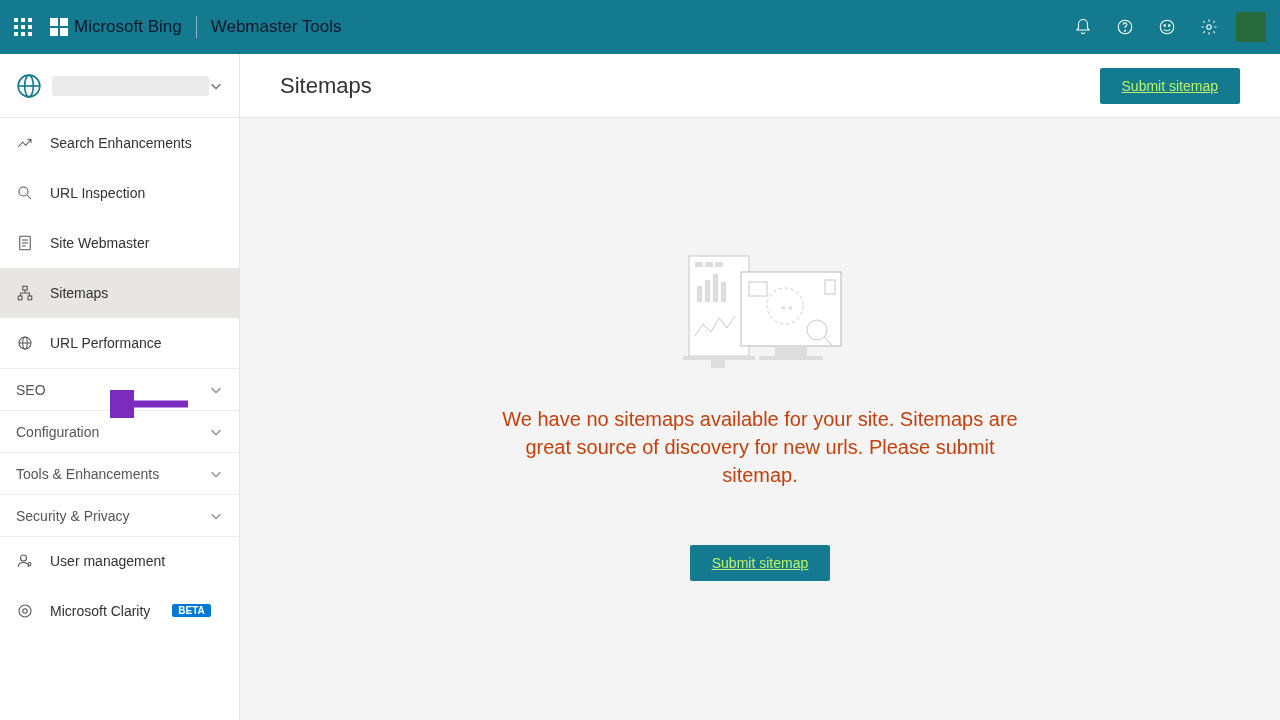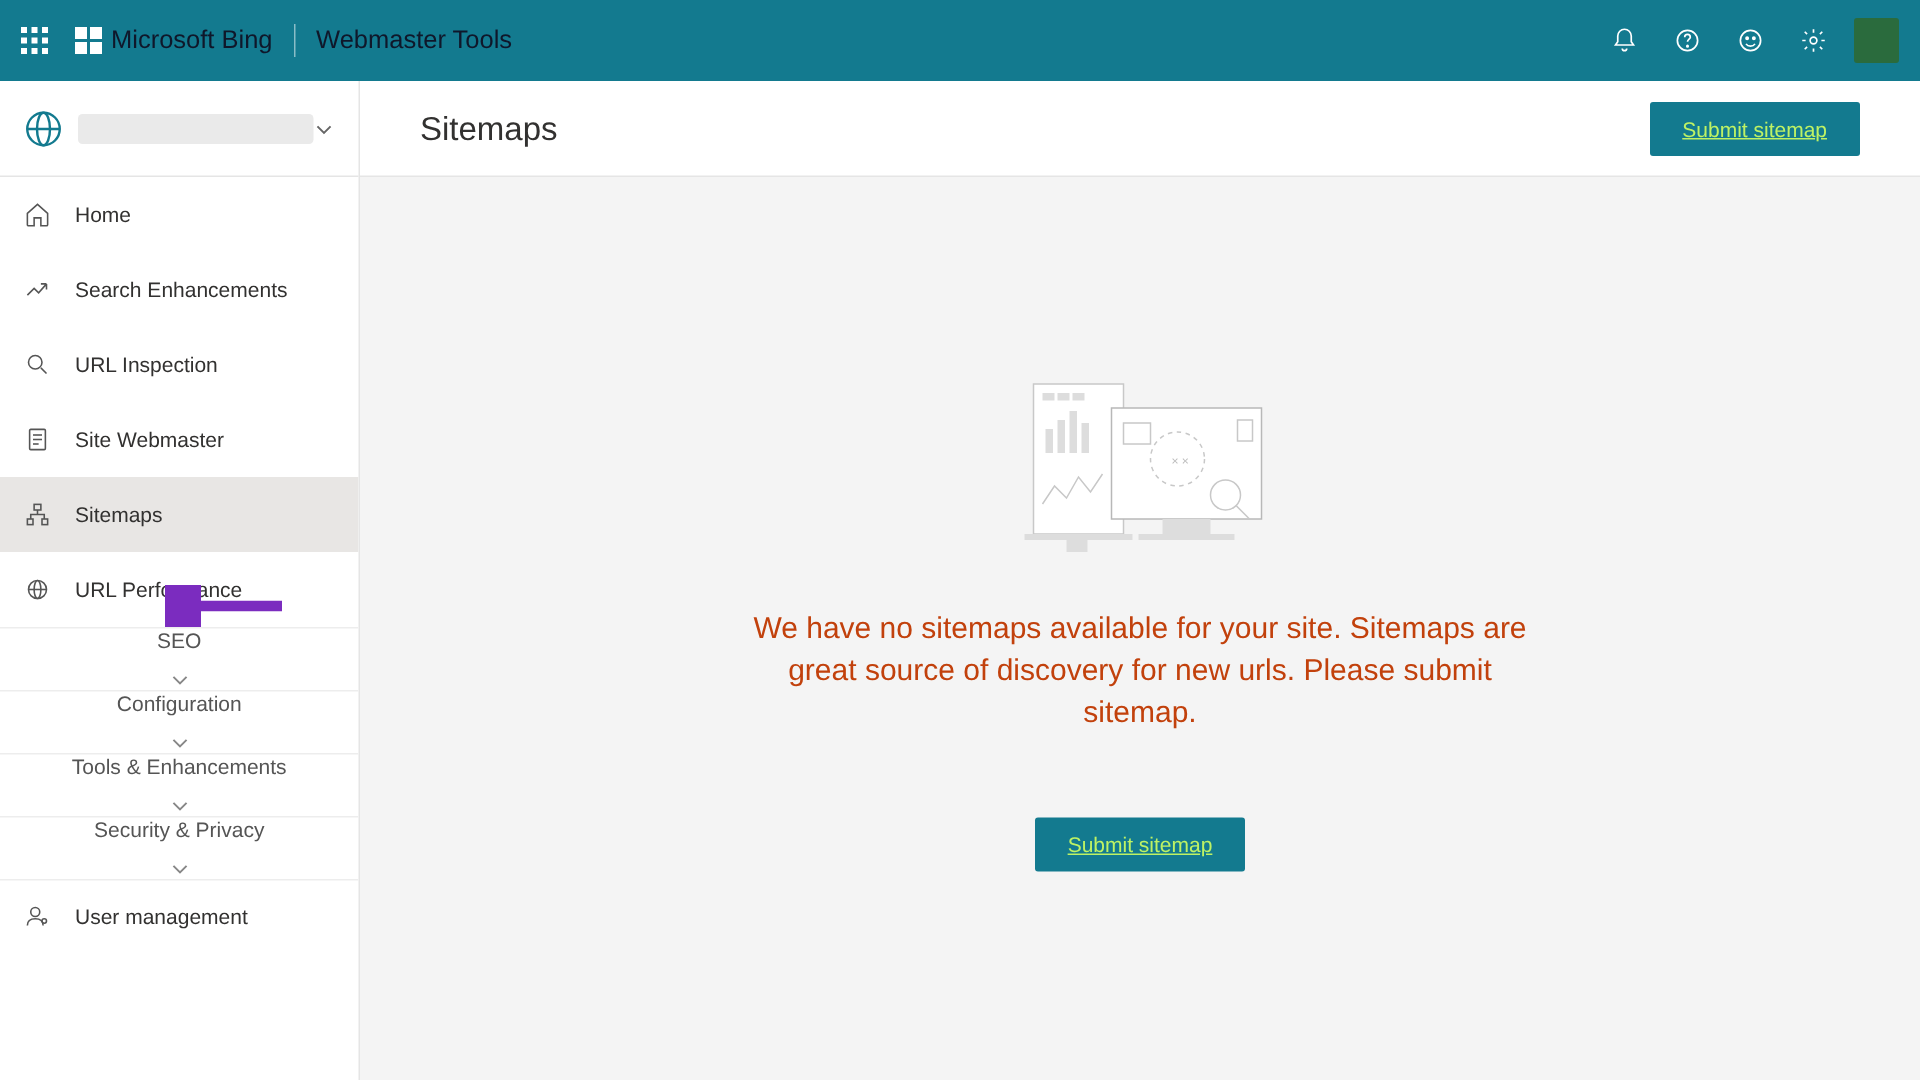--- a/index.html
+++ b/index.html
@@ -23,21 +23,21 @@
   .sidebar { width:240px; background:#fff; border-right:1px solid #e5e5e5; display:flex; flex-direction:column; }
   .site-picker { height:64px; display:flex; align-items:center; padding:0 16px; border-bottom:1px solid #e5e5e5; cursor:pointer; }
   .globe-icon { width:26px; height:26px; }
   .site-name { flex:1; margin-left:10px; height:20px; background:#eaeaea; border-radius:3px; filter: blur(0px); }
   .chevron { width:14px; height:14px; }
 
   .nav { flex:1; overflow:auto; }
   .nav-item { height:50px; display:flex; align-items:center; padding:0 16px; font-size:14px; color:#323130; cursor:pointer; gap:16px; border-bottom:1px solid transparent; }
   .nav-item.active { background:#e8e6e4; }
   .nav-item svg { width:18px; height:18px; stroke:#555; fill:none; stroke-width:1.4; flex-shrink:0; }
-  .nav-group { height:42px; display:flex; align-items:center; padding:0 16px; font-size:14px; color:#555; cursor:pointer; border-top:1px solid #ededed; justify-content:space-between;flex-direction:column; }
+  .nav-group { height:42px; display:flex; align-items:center; padding:0 16px; font-size:14px; color:#555; cursor:pointer; border-top:1px solid #ededed; justify-content:space-between; }
   .nav-group:first-of-type { border-top:1px solid #ededed; }
   .badge { font-size:10px; font-weight:600; background:#0078d4; color:#fff; padding:1px 6px; border-radius:2px; margin-left:6px; }
 
   
   .main { flex:1; display:flex; flex-direction:column; background:#f4f4f4; }
   .page-header { height:64px; background:#fff; display:flex; align-items:center; padding:0 40px; border-bottom:1px solid #e5e5e5; }
   .page-title { font-size:22px; font-weight:500; color:#323130; flex:1; }
   .btn-primary { background:#137a8f; color:#bef264; border:none; padding:10px 22px; font-size:14px; border-radius:2px; cursor:pointer; font-weight:500;text-decoration:underline; }
 
   .empty-state { flex:1; display:flex; flex-direction:column; align-items:center; justify-content:flex-start; padding-top:130px; }
@@ -115,26 +115,20 @@
         </svg>
       <div class="site-name"></div>
       <svg class="chevron" viewBox="0 0 16 16">
           <path d="M3 6l5 5 5-5" fill="none" stroke="#666" stroke-width="1.5"></path>
         </svg>
     </div>
 
     <div class="nav">
       <div class="nav-item">
         <svg viewBox="0 0 24 24">
-            <path d="M3 11l9-8 9 8v10a1 1 0 01-1 1h-5v-7h-6v7H4a1 1 0 01-1-1V11z"></path>
-          </svg>
-        <span>Home</span>
-      </div>
-      <div class="nav-item">
-        <svg viewBox="0 0 24 24">
             <path d="M3 17l6-6 4 4 7-8M20 7h-5m5 0v5"></path>
           </svg>
         <span>Search Enhancements</span>
       </div>
       <div class="nav-item">
         <svg viewBox="0 0 24 24">
             <circle cx="10" cy="10" r="6"></circle>
             <line x1="15" y1="15" x2="20" y2="20"></line>
           </svg>
         <span>URL Inspection</span>
@@ -191,20 +185,28 @@
           </svg>
       </div>
 
       <div class="nav-item" style="border-top:1px solid #ededed">
         <svg viewBox="0 0 24 24">
             <circle cx="10" cy="8" r="4"></circle>
             <path d="M3 20c0-4 3-6 7-6s7 2 7 6"></path>
             <circle cx="18" cy="16" r="2"></circle>
           </svg>
         <span>User management</span>
+      </div>
+      <div class="nav-item">
+        <svg viewBox="0 0 24 24">
+            <circle cx="12" cy="12" r="8"></circle>
+            <circle cx="12" cy="12" r="3"></circle>
+          </svg>
+        <span>Microsoft Clarity</span>
+        <span class="badge">BETA</span>
       </div>
     </div>
   </div>
 
   <div class="main">
     <div class="page-header">
       <div class="page-title">Sitemaps</div>
       <button class="btn-primary">Submit sitemap</button>
     </div>
 

